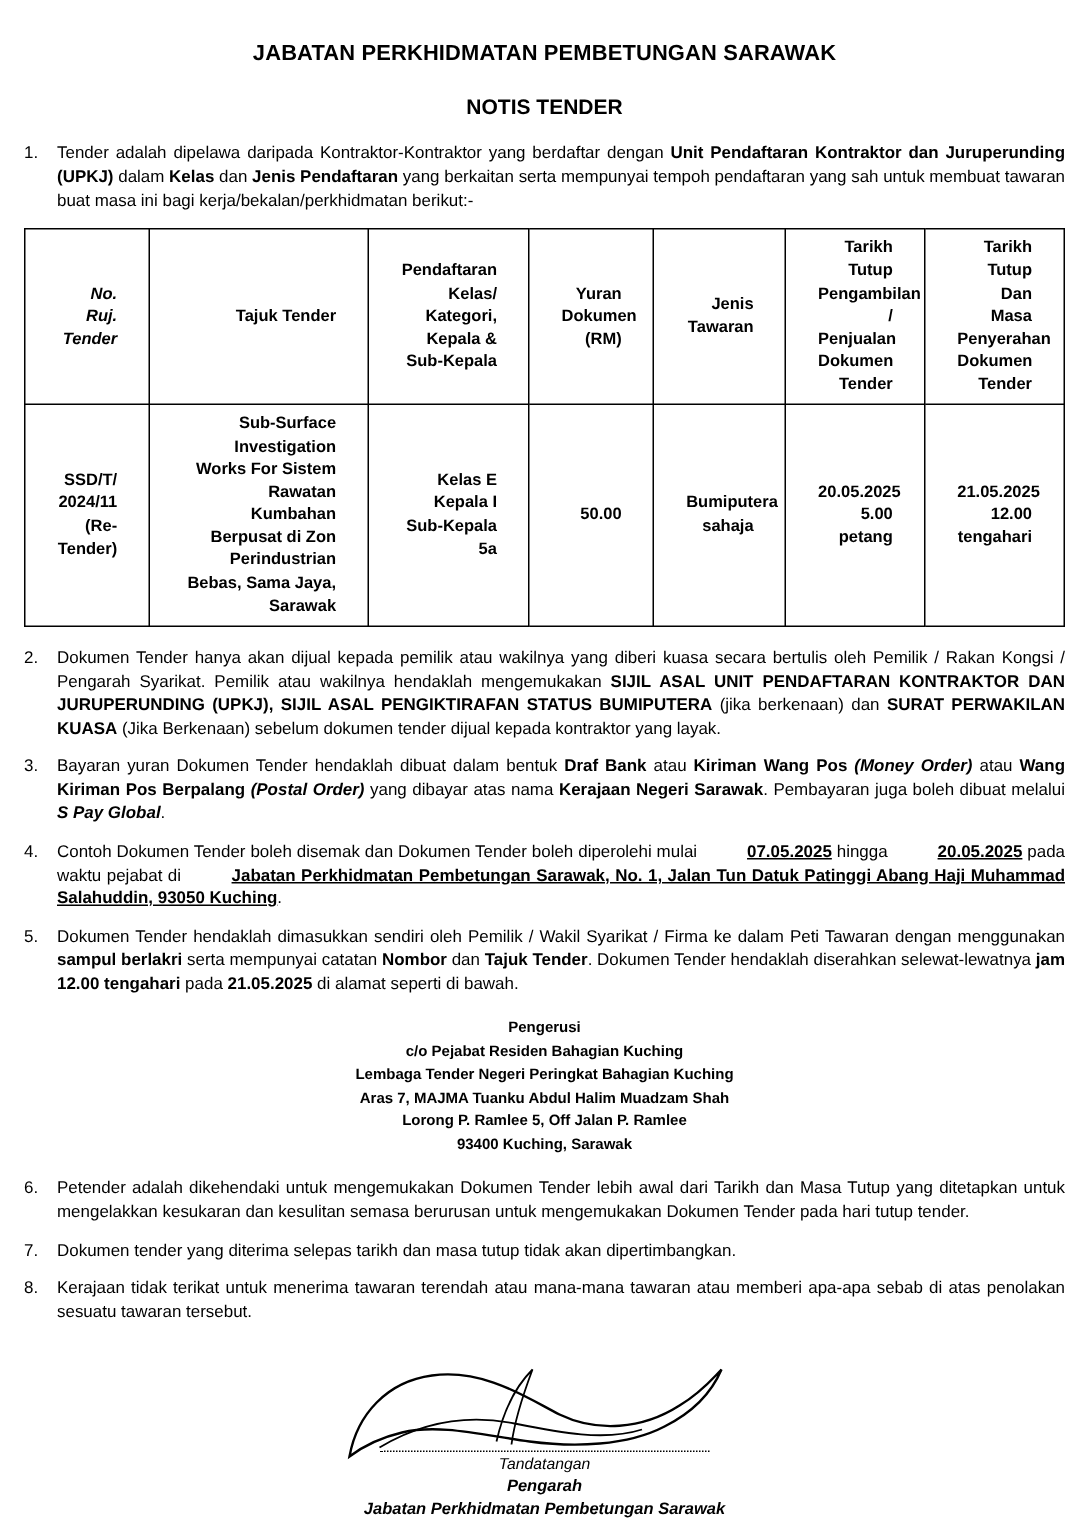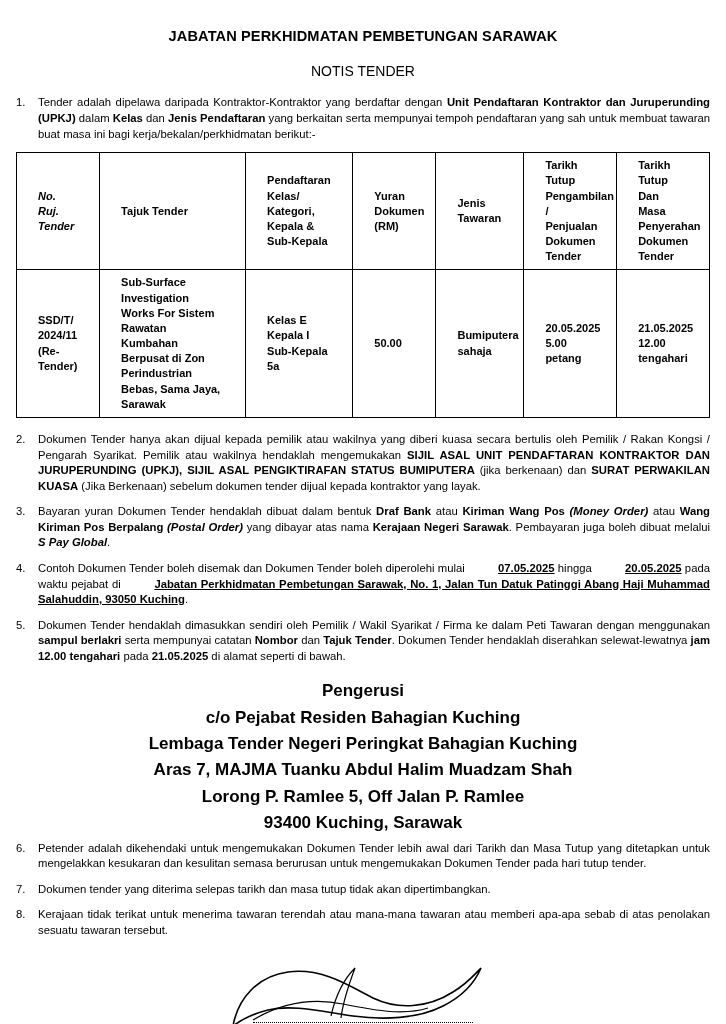--- a/index.html
+++ b/index.html
@@ -25,21 +25,21 @@
   }
   .title {
     text-align: center;
     font-weight: bold;
     font-size: 14.6px;
     letter-spacing: 0.1px;
     margin-top: 8px;
   }
   .subtitle {
     text-align: center;
-    font-weight: normal;
+    font-weight: bold;
     font-size: 14px;
     margin-top: 16px;
     margin-bottom: 14px;
   }
   .clause {
     display: flex;
     margin-bottom: 10px;
     text-align: justify;
   }
   .clause .num {
@@ -55,21 +55,21 @@
   .bu { font-weight: bold; text-decoration: underline; margin-left: 30px; }
 
   table.tender {
     width: 100%;
     border-collapse: collapse;
     margin: 10px 0 14px 0;
     table-layout: fixed;
   }
   table.tender th, table.tender td {
     border: 1px solid #000;
-    text-align: left;
+    text-align: right;
     vertical-align: middle;
     font-size: 11px;
     padding: 5px 21px;
     font-weight: bold;
   }
   table.tender thead th {
     height: 84px;
   }
   table.tender tbody td {
     height: 96px;
@@ -79,22 +79,22 @@
   .col3 { width: 16%; }
   .col4 { width: 11%; }
   .col5 { width: 12%; }
   .col6 { width: 13%; }
   .col7 { width: 13%; }
 
   .center-block {
     text-align: center;
     font-weight: bold;
     line-height: 1.55;
-    margin: 14px 0 4px 0;
-    font-size: 17px;
+    margin: 14px 0 14px 0;
+    font-size: 10px;
   }
   .sig-area {
     margin-top: 26px;
     height: 120px;
     position: relative;
   }
   .sig-svg {
     position: absolute;
     left: 50%;
     transform: translateX(-50%);

